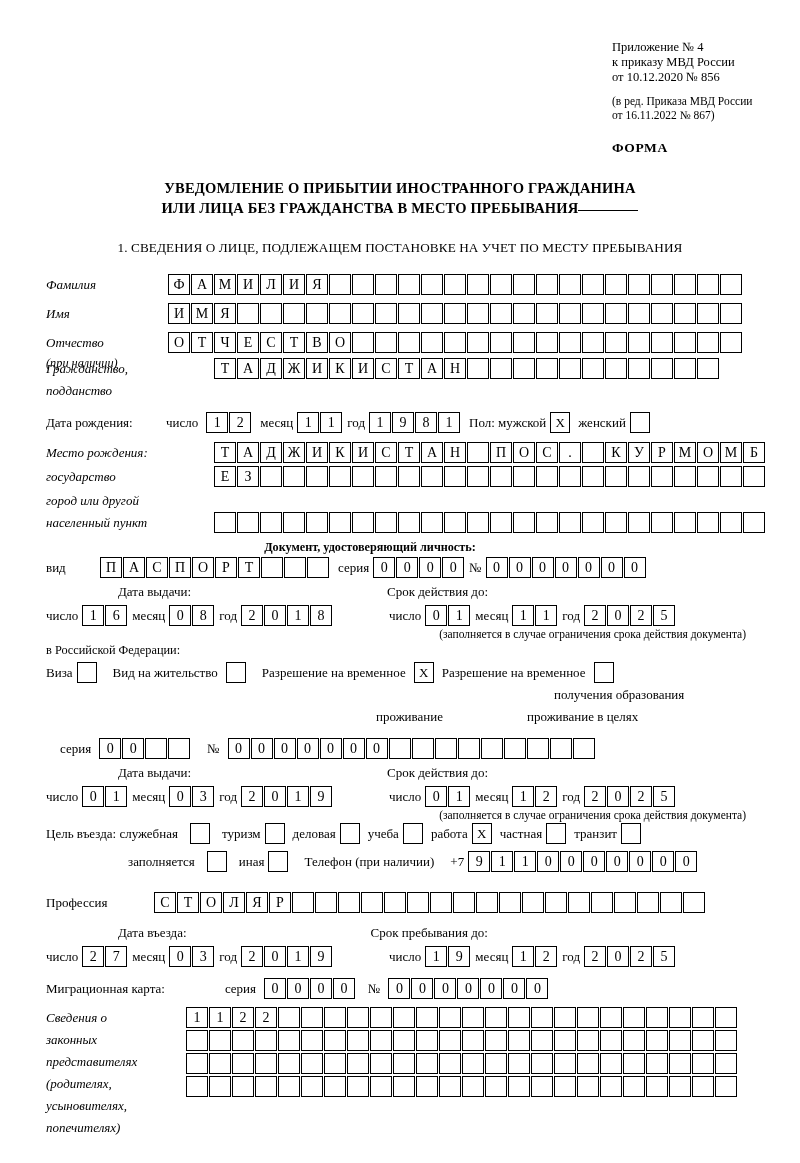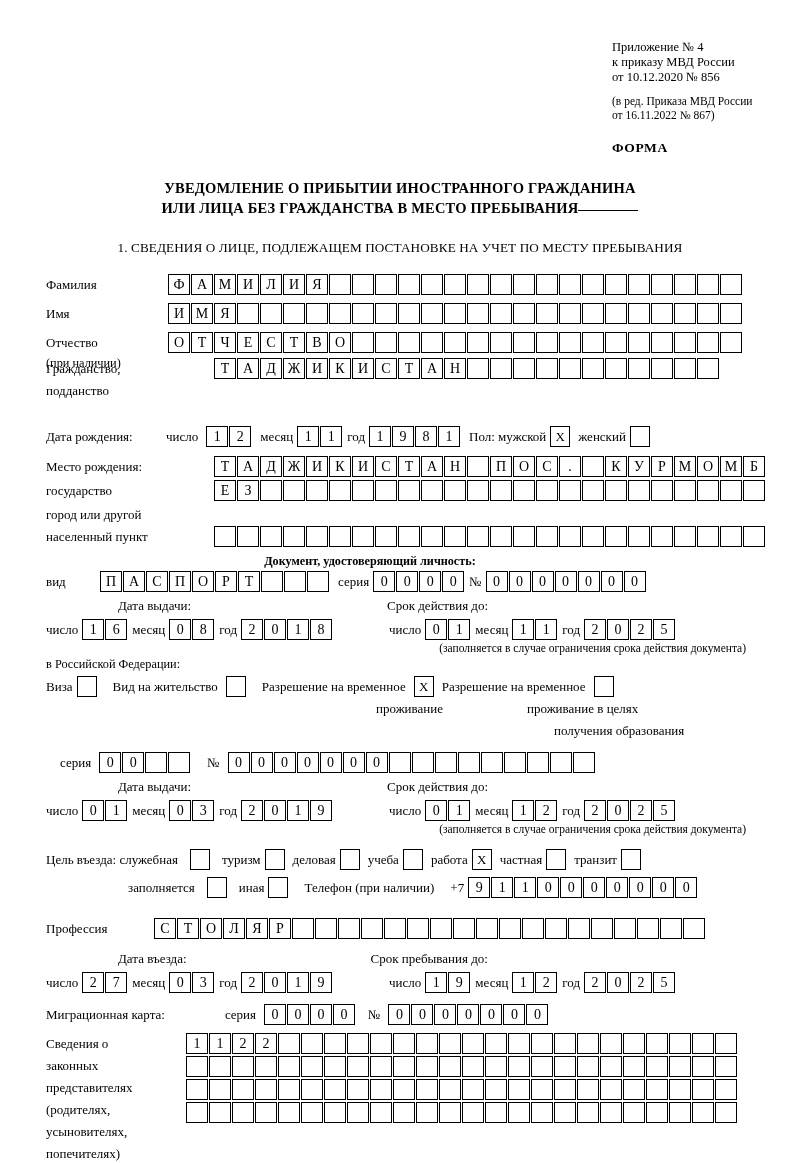--- a/index.html
+++ b/index.html
@@ -118,20 +118,21 @@
   .centered-small {
     font-size: 12.2px;
     font-weight: bold;
     text-align: center;
   }
   .label-col {
     width: 122px;
     flex: 0 0 122px;
     font-size: 13px;
     line-height: 22px;
+    font-style: italic;
   }
   .label-col.w150 { width: 150px; flex: 0 0 150px; }
 </style>
 </head>
 <body>
 
 <div class="page">
 
   <div class="header-right">
     <div class="ln">Приложение № 4</div>
@@ -272,21 +273,21 @@
       <div class="cell"></div>
       <div class="cell"></div>
       <div class="cell"></div>
       <div class="cell"></div>
       <div class="cell"></div>
       <div class="cell"></div>
       <div class="cell"></div>
     </div>
   </div>
 
-  <div class="row" style="margin-top:24px">
+  <div class="row" style="margin-top:10px">
     <div class="lbl" style="width:104px">Дата рождения:</div>
     <div class="lbl ml16">число</div>
     <div class="cells ml8">
       <div class="cell">1</div>
       <div class="cell">2</div>
     </div>
     <div class="lbl ml8">месяц</div>
     <div class="cells ml4">
       <div class="cell">1</div>
       <div class="cell">1</div>
@@ -481,25 +482,25 @@
     <div class="lbl">Виза</div>
     <div class="checkbox ml4"></div>
     <div class="lbl ml16">Вид на жительство</div>
     <div class="checkbox ml8"></div>
     <div class="lbl ml16">Разрешение на временное</div>
     <div class="checkbox ml8">Х</div>
     <div class="lbl ml8">Разрешение на временное</div>
     <div class="checkbox ml8"></div>
   </div>
   <div class="row tight" style="margin-top:0">
+    <div class="lbl" style="margin-left:508px">получения образования</div>
+  </div>
+  <div class="row tight" style="margin-top:0">
     <div class="lbl" style="margin-left:330px">проживание</div>
     <div class="lbl" style="margin-left:84px">проживание в целях</div>
-  </div>
-  <div class="row tight" style="margin-top:0">
-    <div class="lbl" style="margin-left:508px">получения образования</div>
   </div>
 
   <div class="row" style="margin-top:10px">
     <div class="lbl" style="margin-left:14px">серия</div>
     <div class="cells ml8">
       <div class="cell">0</div>
       <div class="cell">0</div>
       <div class="cell"></div>
       <div class="cell"></div>
     </div>
@@ -560,21 +561,21 @@
     <div class="lbl ml4">год</div>
     <div class="cells ml4">
       <div class="cell">2</div>
       <div class="cell">0</div>
       <div class="cell">2</div>
       <div class="cell">5</div>
     </div>
   </div>
   <div class="note" style="margin-right:8px">(заполняется в случае ограничения срока действия документа)</div>
 
-  <div class="row" style="margin-top:14px">
+  <div class="row" style="margin-top:2px">
     <div class="lbl">Цель въезда: служебная</div>
     <div class="checkbox ml12"></div>
     <div class="lbl ml12">туризм</div>
     <div class="checkbox ml4"></div>
     <div class="lbl ml8">деловая</div>
     <div class="checkbox ml4"></div>
     <div class="lbl ml8">учеба</div>
     <div class="checkbox ml4"></div>
     <div class="lbl ml8">работа</div>
     <div class="checkbox ml4">Х</div>

